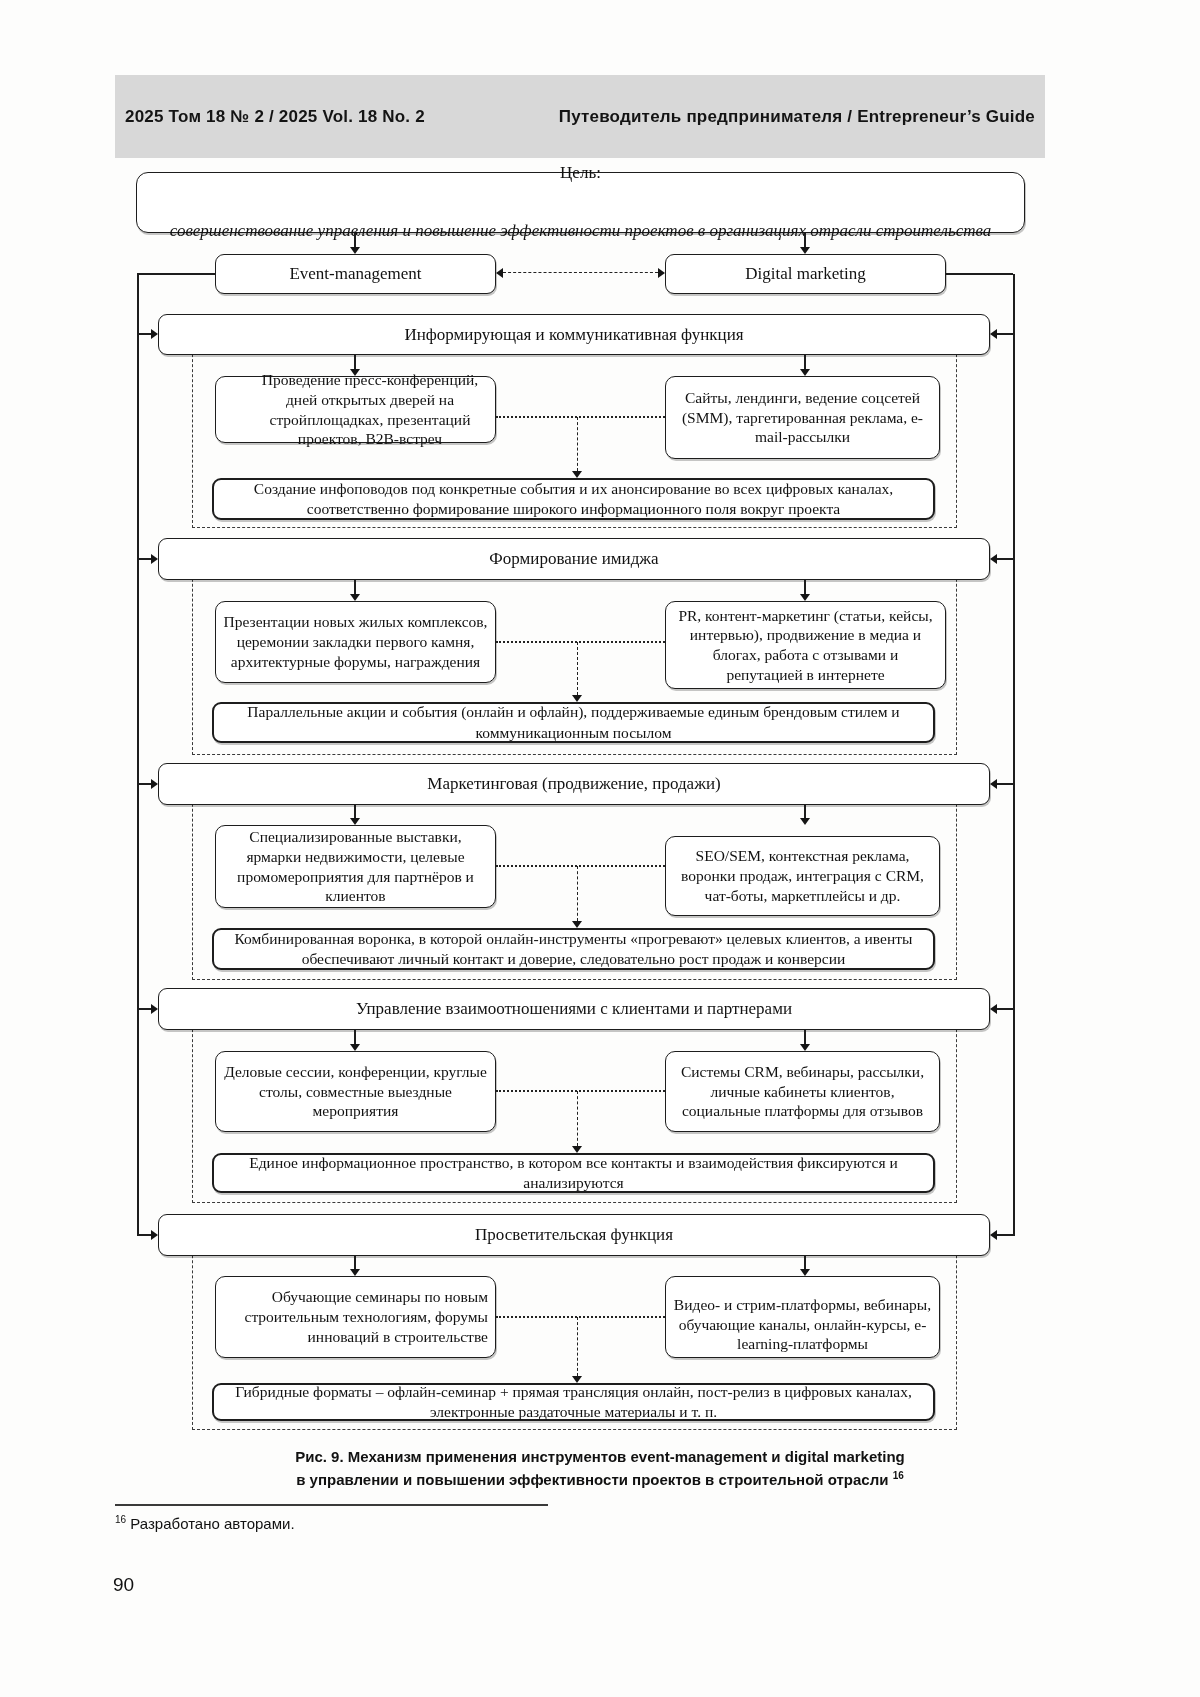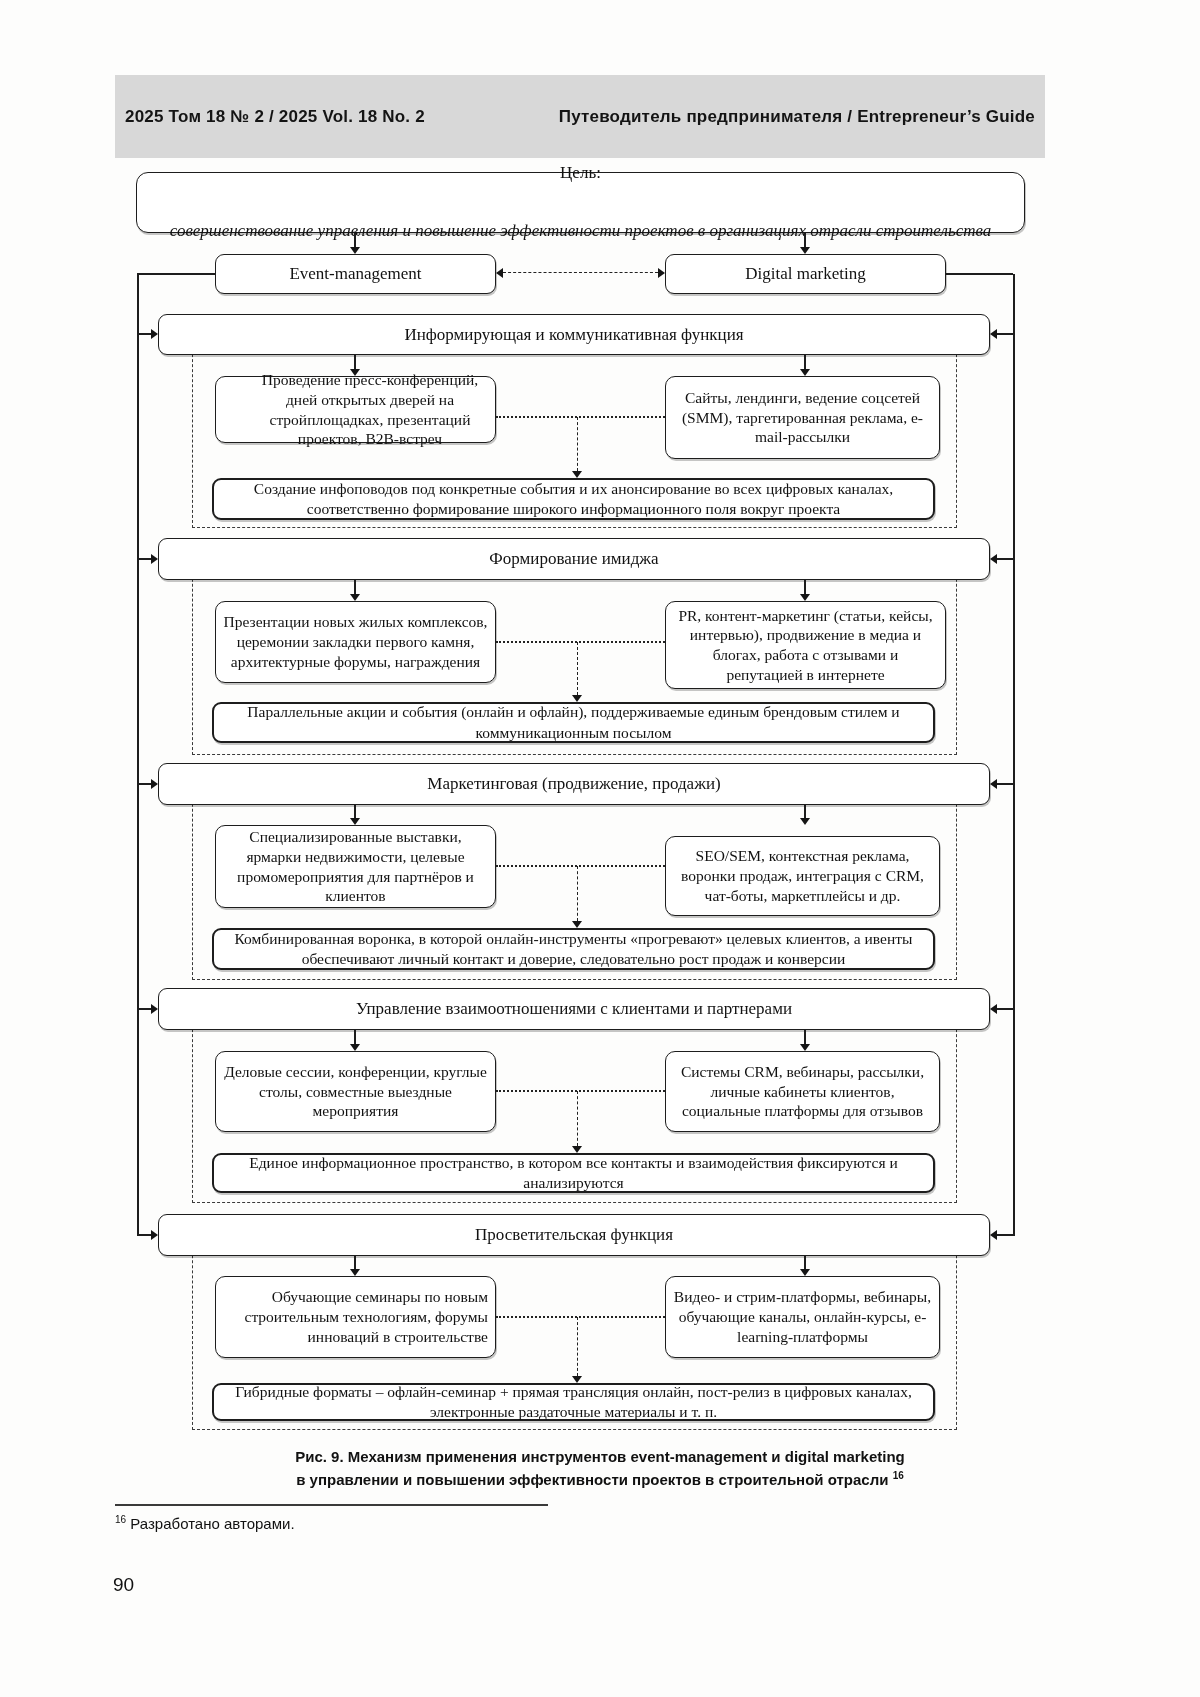--- a/index.html
+++ b/index.html
@@ -181,21 +181,21 @@
 <div class="box hdr" style="left:158px;top:1214px;width:832px;height:42px;">
   <span>Просветительская функция</span>
 </div>
 <div class="sl" style="left:354px;top:1256px;width:2px;height:13px;"></div>
 <div class="ar ar-d" style="left:350px;top:1269px;"></div>
 <div class="sl" style="left:804px;top:1256px;width:2px;height:13px;"></div>
 <div class="ar ar-d" style="left:800px;top:1269px;"></div>
 <div class="box content" style="left:215px;top:1276px;width:281px;height:82px;text-align:right;">
   <span>Обучающие семинары по новым строительным технологиям, форумы инноваций в строительстве</span>
 </div>
-<div class="box content" style="left:665px;top:1276px;width:275px;height:82px;">
+<div class="box content" style="left:665px;top:1276px;width:275px;height:82px;align-items:flex-end;">
   <span>Видео- и стрим-платформы, вебинары, обучающие каналы, онлайн-курсы, e-learning-платформы</span>
 </div>
 <div class="dot" style="left:496px;top:1316px;width:169px;"></div>
 <div class="dv" style="left:577px;top:1317px;height:59px;"></div>
 <div class="ar ar-d" style="left:572px;top:1376px;"></div>
 <div class="box wide" style="left:212px;top:1383px;width:723px;height:38px;">
   <span>Гибридные форматы – офлайн-семинар + прямая трансляция онлайн, пост-релиз в цифровых каналах, электронные раздаточные материалы и т. п.</span>
 </div>
 
 <div class="caption">

